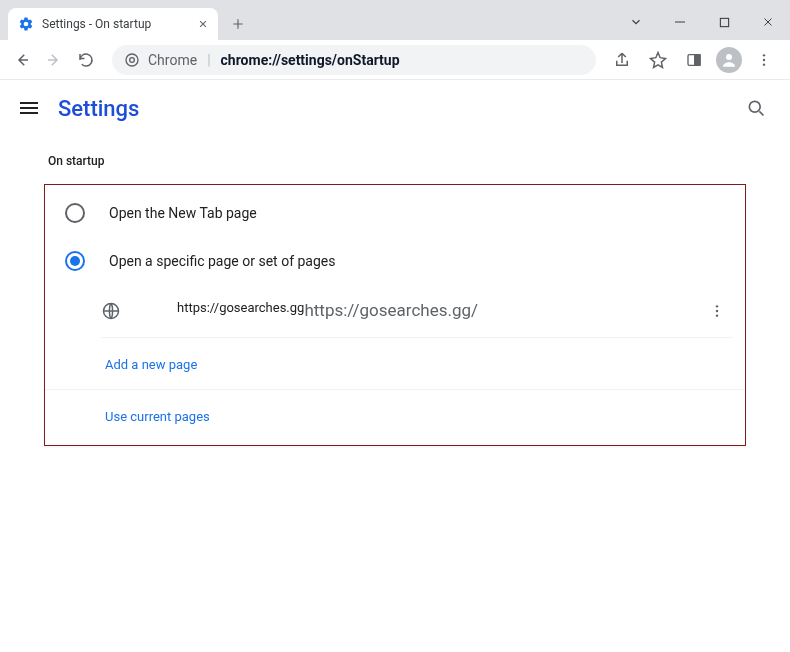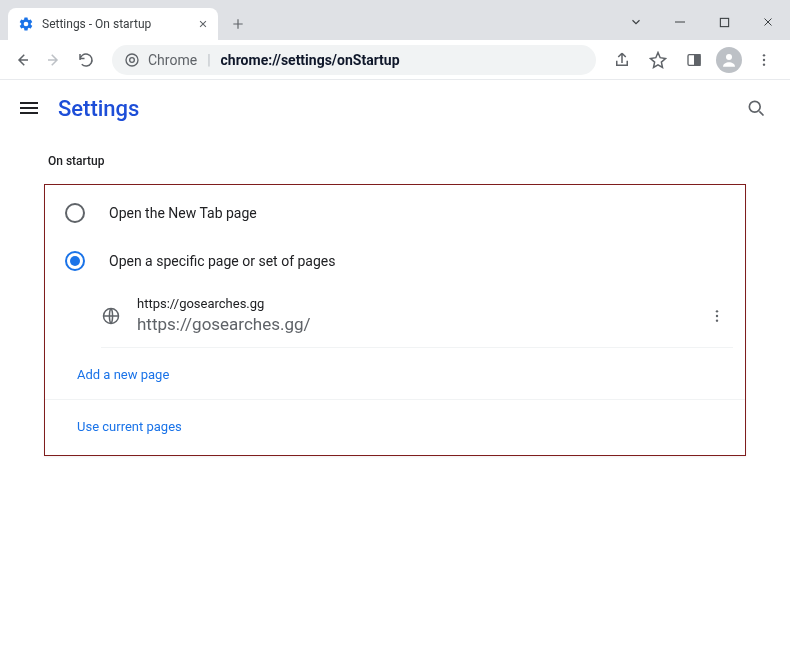--- a/index.html
+++ b/index.html
@@ -43,28 +43,28 @@
     .card { border: 1px solid #7f1d1d; border-radius: 0; padding: 4px 0; box-shadow: 0 1px 2px rgba(60,64,67,0.08); }
     .radio-row { display: flex; align-items: center; padding: 14px 20px; gap: 24px; cursor: pointer; }
     .radio { width: 20px; height: 20px; border-radius: 50%; border: 2px solid #5f6368; position: relative; flex-shrink: 0; }
     .radio.selected { border-color: #1a73e8; }
     .radio.selected::after { content: ""; position: absolute; top: 3px; left: 3px; width: 10px; height: 10px; border-radius: 50%; background: #1a73e8; }
     .radio-label { font-size: 14px; color: #202124; }
 
     .sublist { margin-left: 56px; margin-right: 12px; }
     .page-row { display: flex; align-items: center; padding: 10px 0; gap: 16px; border-bottom: 1px solid #f1f3f4; }
     .page-icon { width: 20px; height: 20px; color: #5f6368; flex-shrink: 0; }
-    .page-text { display: flex; flex-direction: column; flex: 1; }
+    .page-text { display: flex; flex-direction: row; flex: 1; margin-left: 40px; }
     .page-title { font-size: 13px; color: #202124; line-height: 1.4; }
     .page-url { font-size: 17px; color: #5f6368; line-height: 1.4; }
     .row-menu { width: 32px; height: 32px; display: flex; align-items: center; justify-content: center; color: #5f6368; cursor: pointer; border-radius: 50%; }
 
     .action-row { padding: 16px 0; border-bottom: 1px solid #f1f3f4; }
     .action-row:last-child { border-bottom: none; }
-    .action-link { font-size: 13px; color: #1a73e8; cursor: pointer; margin-left: 32px;}
+    .action-link { font-size: 13px; color: #1a73e8; cursor: pointer; margin-left: 60px;}
 
     svg { display: block; }
   </style>
 </head>
 <body>
 
 <div class="titlebar">
   <div class="tab">
     <span class="favicon">
       <svg width="16" height="16" viewBox="0 0 24 24" fill="currentColor">

